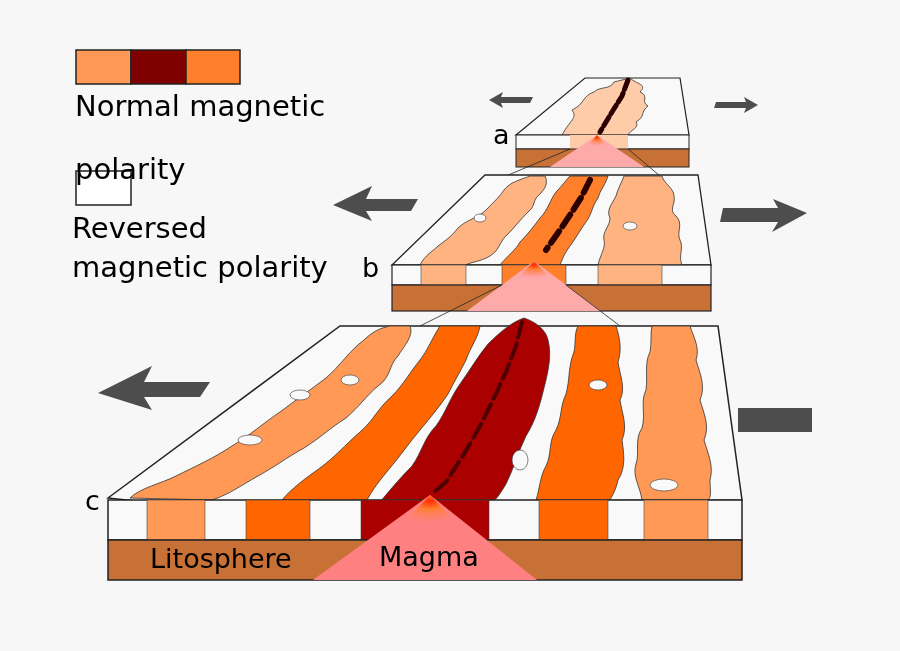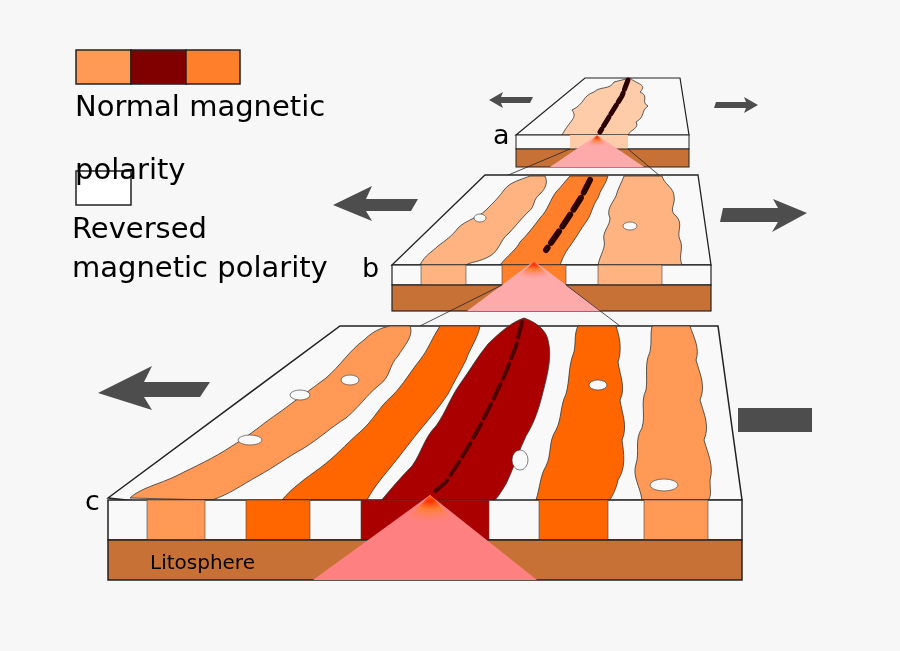--- a/index.html
+++ b/index.html
@@ -1,21 +1,21 @@
 <!DOCTYPE html>
 <html><head>
 <meta charset="utf-8">
 <style>
   html,body{margin:0;padding:0;background:#f7f7f7;}
   .stage{position:relative;width:812px;height:651px;overflow:hidden;background:#f7f7f7;font-family:"DejaVu Sans","Liberation Sans",sans-serif;}
   svg{position:absolute;left:0;top:0;}
   .lbl{position:absolute;color:#000;font-family:"DejaVu Sans","Liberation Sans",sans-serif;white-space:nowrap;line-height:1;}
   .legend-text{font-size:29px;}
   .stage-letter{font-size:27px;}
-  .layer-label{font-size:20px;margin-top:7px;}
+  .layer-label{font-size:27px;}
 </style>
 </head>
 <body>
 
 <div class="stage">
 
 <svg width="900" height="651" viewBox="0 0 900 651">
   <defs>
     <radialGradient id="magmaGlow" cx="0.5" cy="0.15" r="0.6">
       <stop offset="0" stop-color="#ff2a00"></stop>
@@ -114,14 +114,15 @@
   <div class="lbl legend-text" style="left:75px;top:92px;">Normal magnetic</div>
   <div class="lbl legend-text" style="left:75px;top:131px;margin-top:24px;">polarity</div>
   <div class="lbl legend-text" style="left:72px;top:253px;">magnetic polarity</div>
   <div class="lbl legend-text" style="left:72px;top:214px;">Reversed</div>
 
   <div class="lbl stage-letter" style="left:493px;top:121px;">a</div>
   <div class="lbl stage-letter" style="left:362px;top:254px;">b</div>
   <div class="lbl stage-letter" style="left:85px;top:487px;">c</div>
 
   <div class="lbl layer-label" style="left:150px;top:545px;">Litosphere</div>
+  <div class="lbl layer-label" style="left:379px;top:543px;">Magma</div>
 
 </div>
 
 </body></html>

